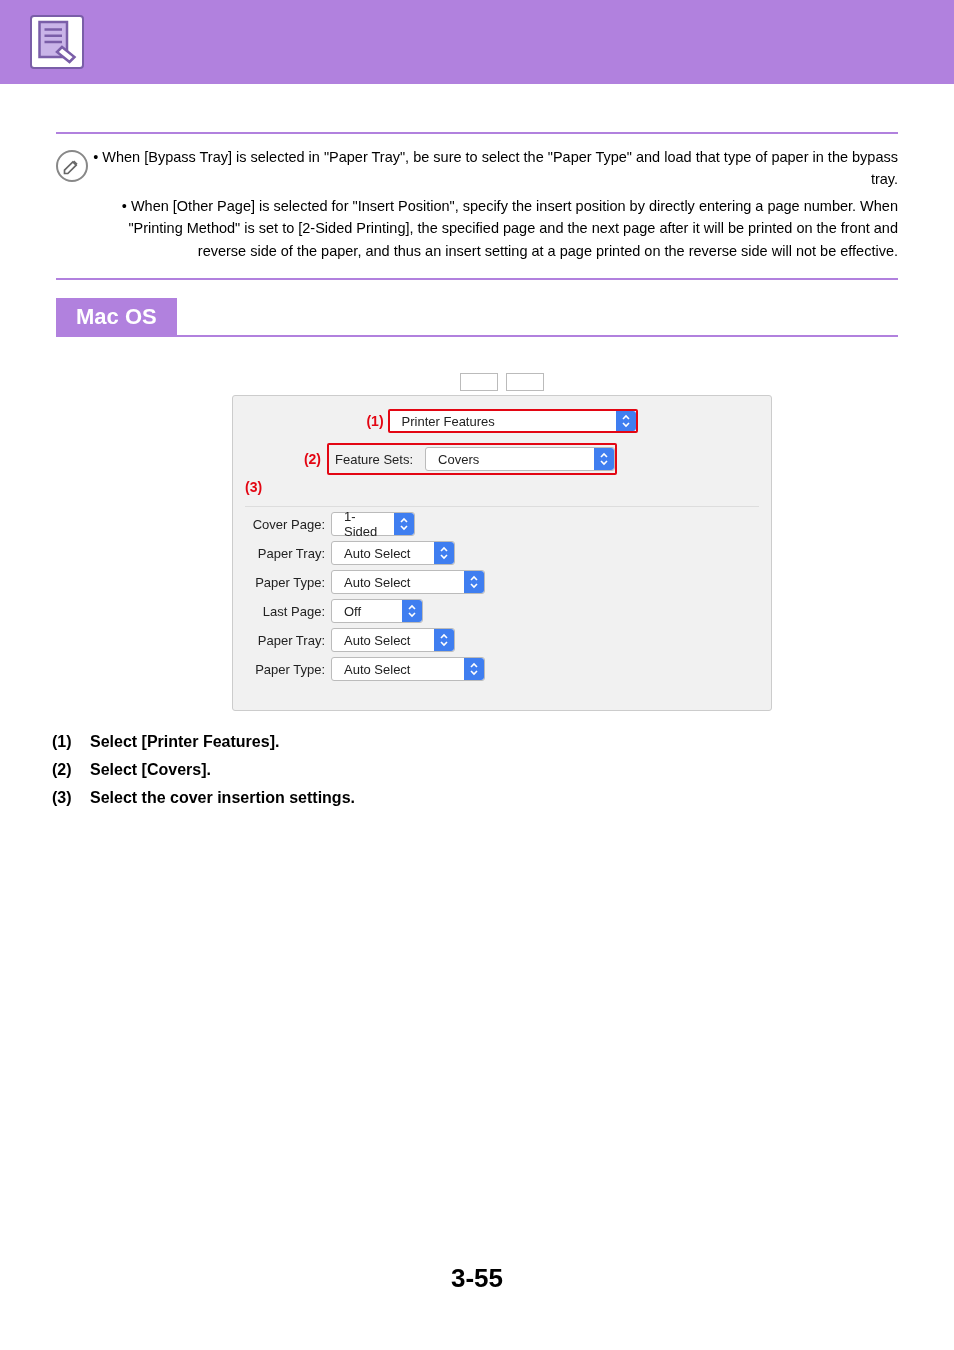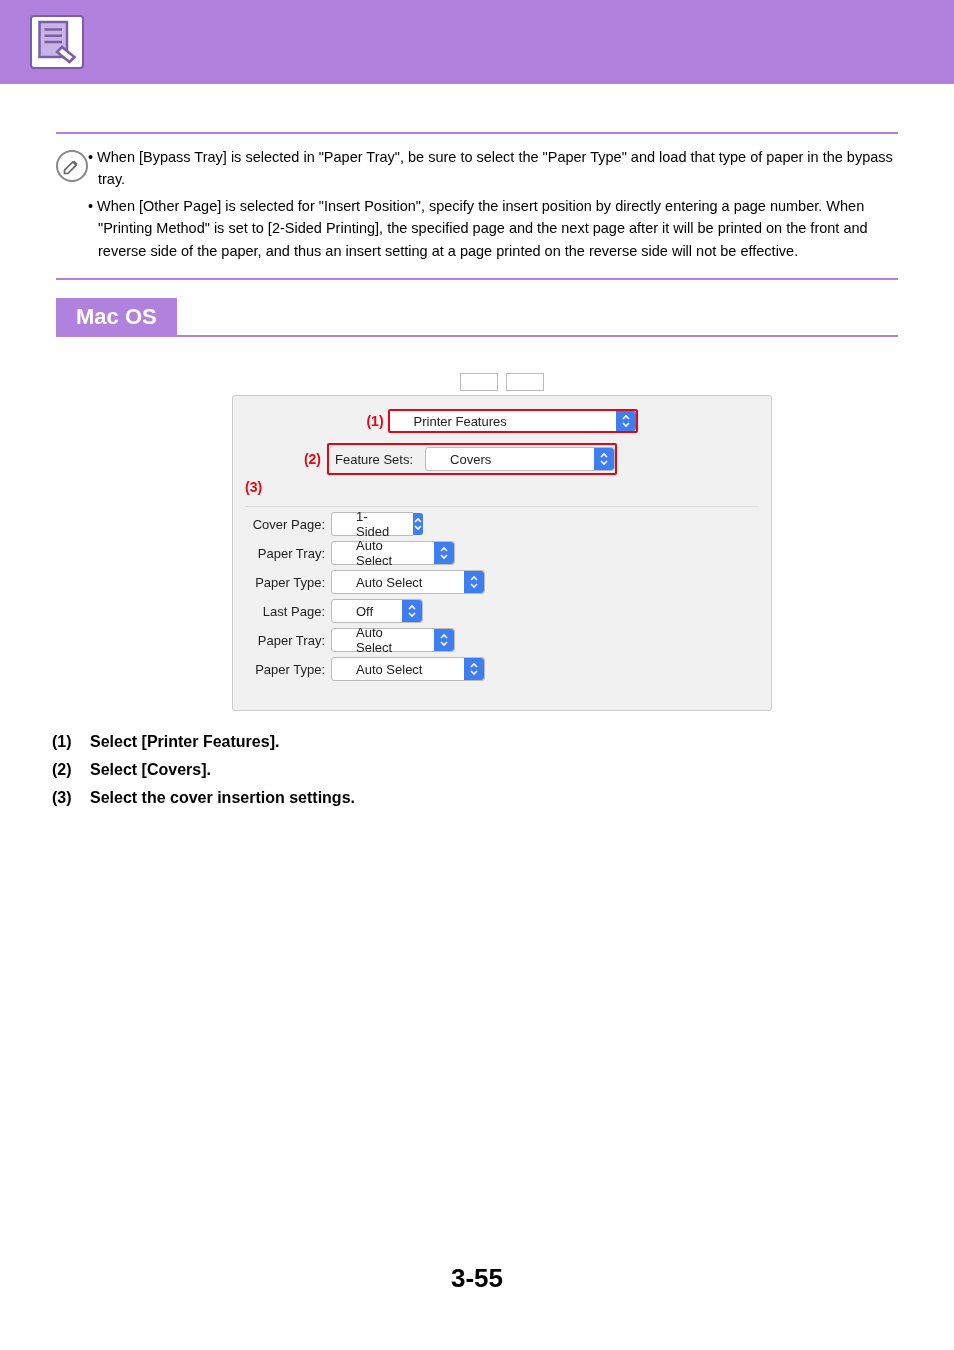--- a/index.html
+++ b/index.html
@@ -44,20 +44,21 @@
   }
   .bullet-list div { margin-bottom: 2px; }
   .note-box {
     margin-top: 20px;
     border-top: 2px solid #b181de;
     border-bottom: 2px solid #b181de;
     padding: 12px 0 12px 0;
     display: flex;
     gap: 0;
     margin-left: -36px;
+    text-align: right;
   }
   .note-icon {
     flex: 0 0 32px;
     height: 32px;
     border: 2px solid #888;
     border-radius: 50%;
     display: flex;
     align-items: center;
     justify-content: center;
     margin-top: 4px;
@@ -123,21 +124,21 @@
   .select {
     display: flex;
     align-items: center;
     background: #fff;
     border: 1px solid #bbb;
     border-radius: 3px;
     height: 24px;
     font-size: 13px;
     color: #222;
   }
-  .select-text { flex: 1; padding: 0 24px; }
+  .select-text { flex: 1; padding: 0 12px; }
   .select-btn {
     width: 20px; height: 100%;
     background: #3f7ef0;
     border-top-right-radius: 3px;
     border-bottom-right-radius: 3px;
     display: flex; align-items: center; justify-content: center;
   }
   .select-btn svg { width: 10px; height: 14px; }
   .red-box { border: 2px solid #e30613; border-radius: 2px; }
   .steps {

